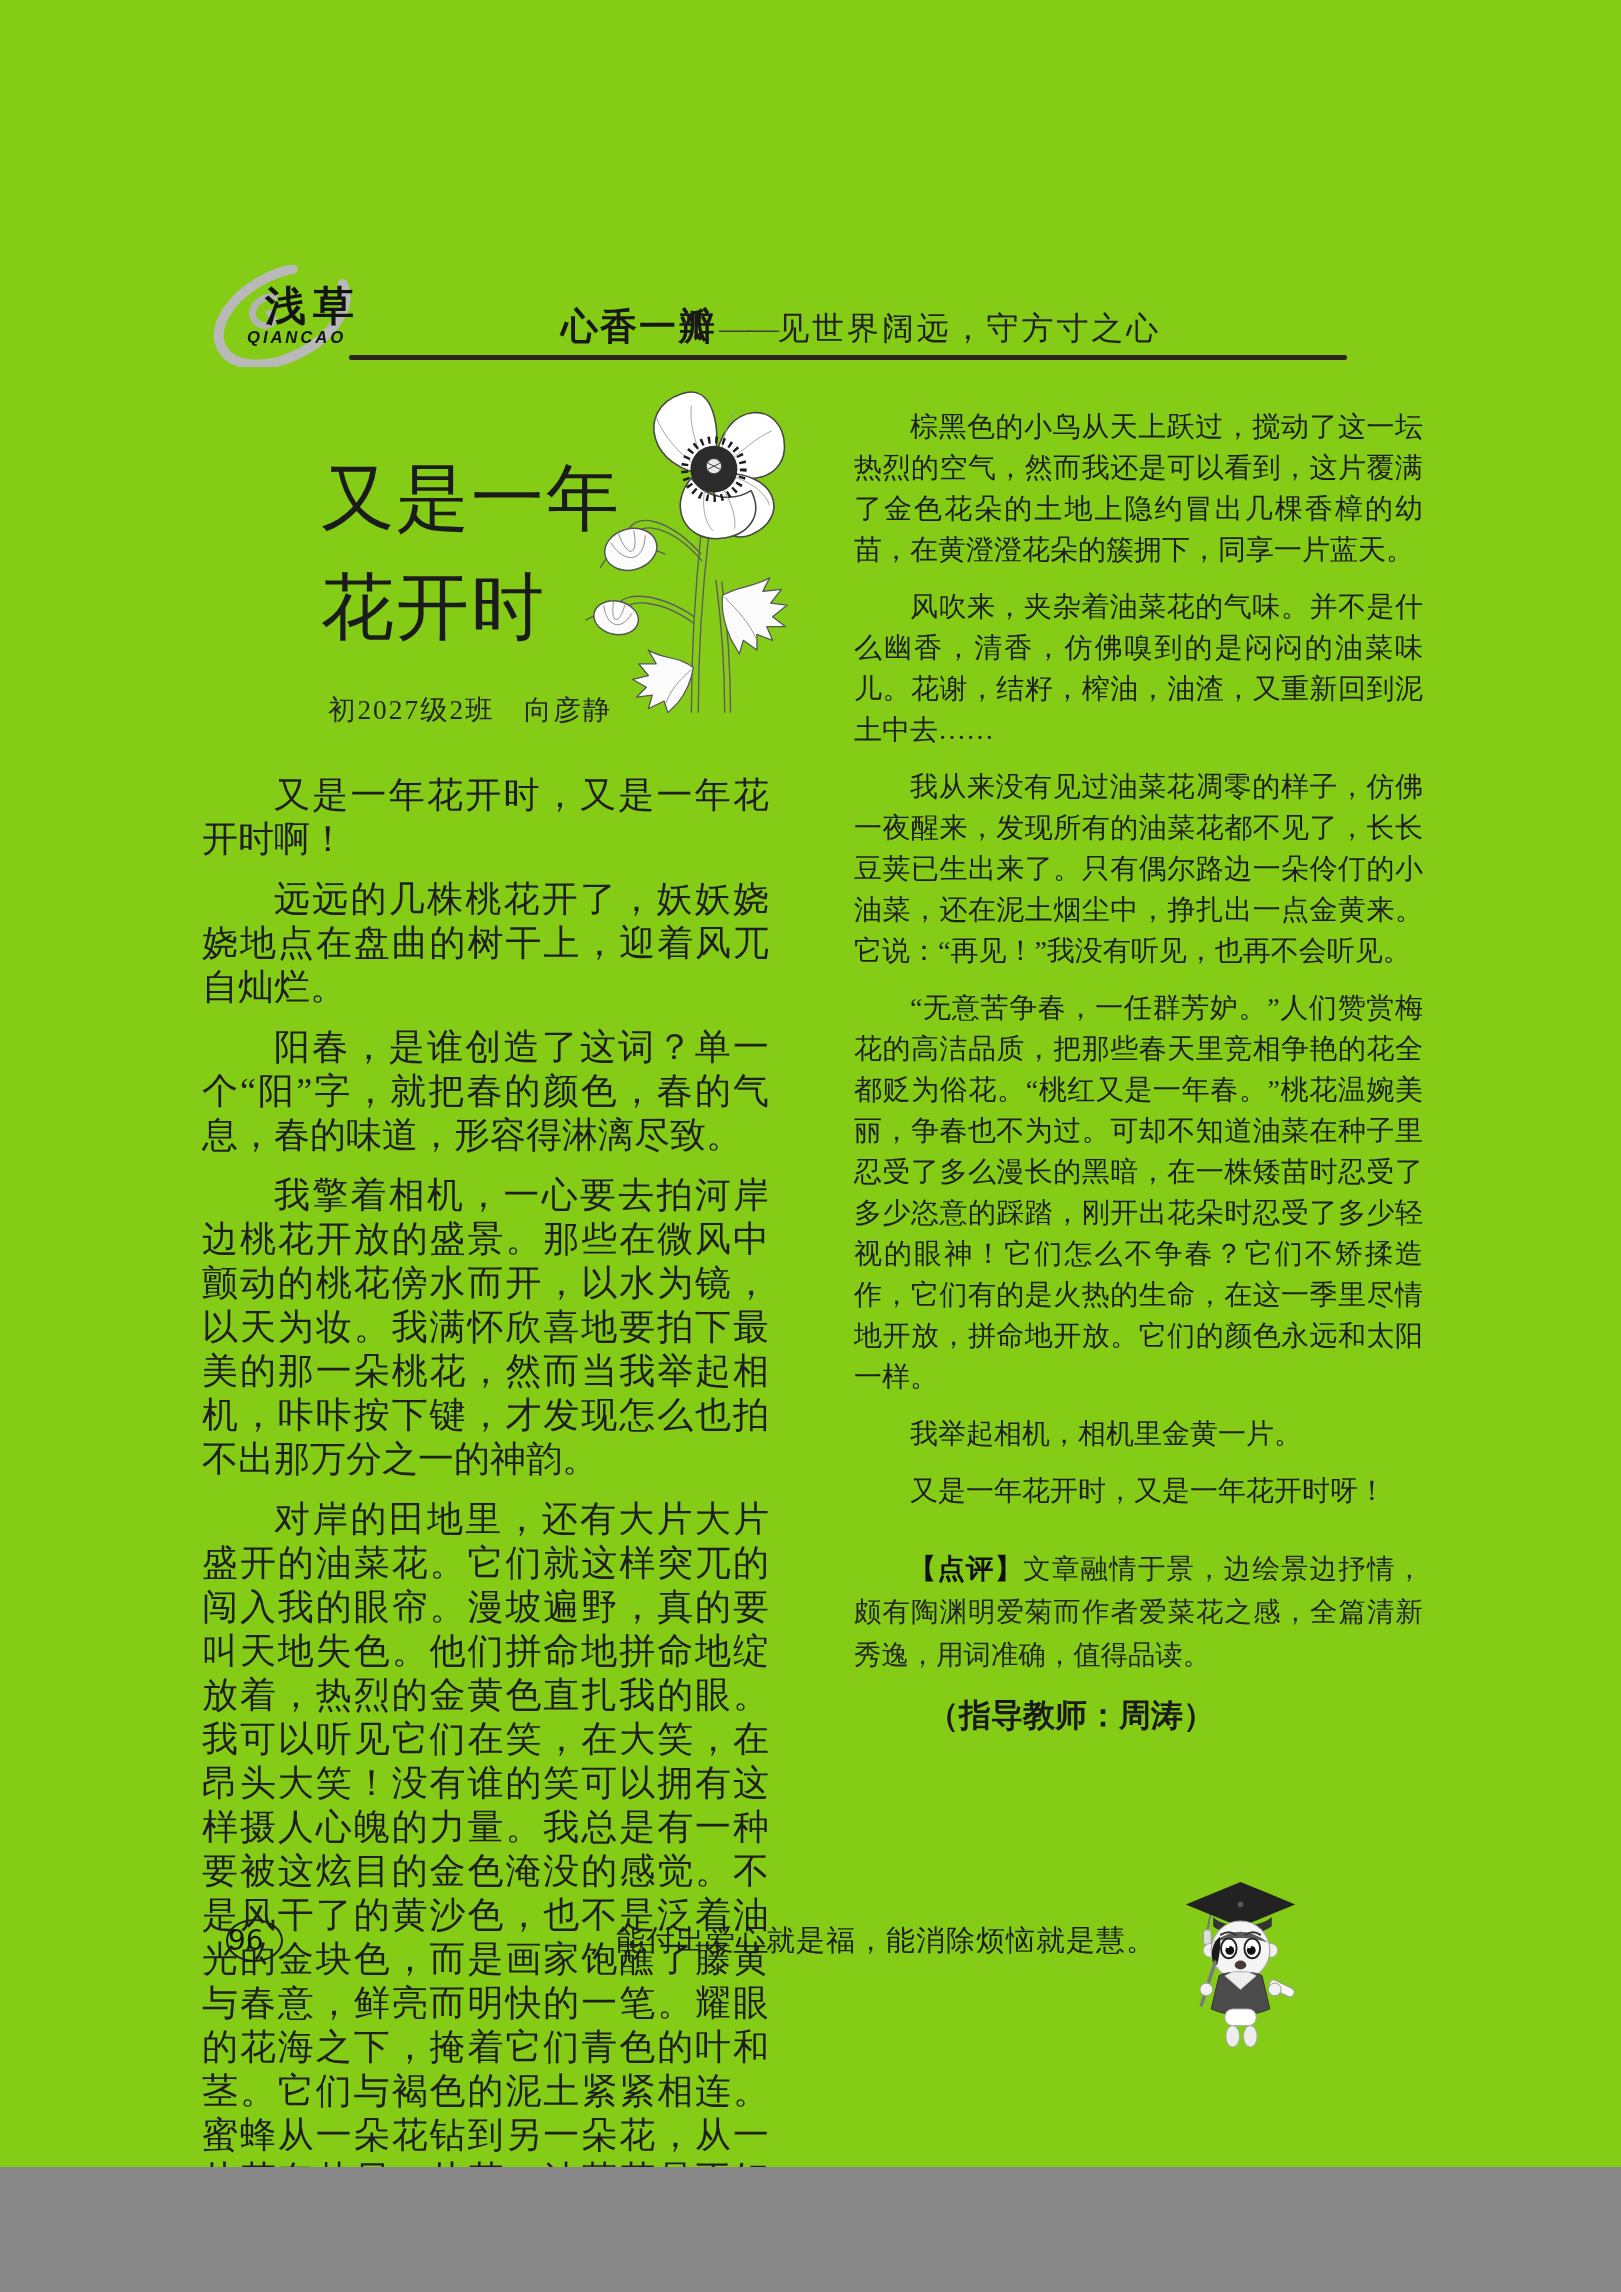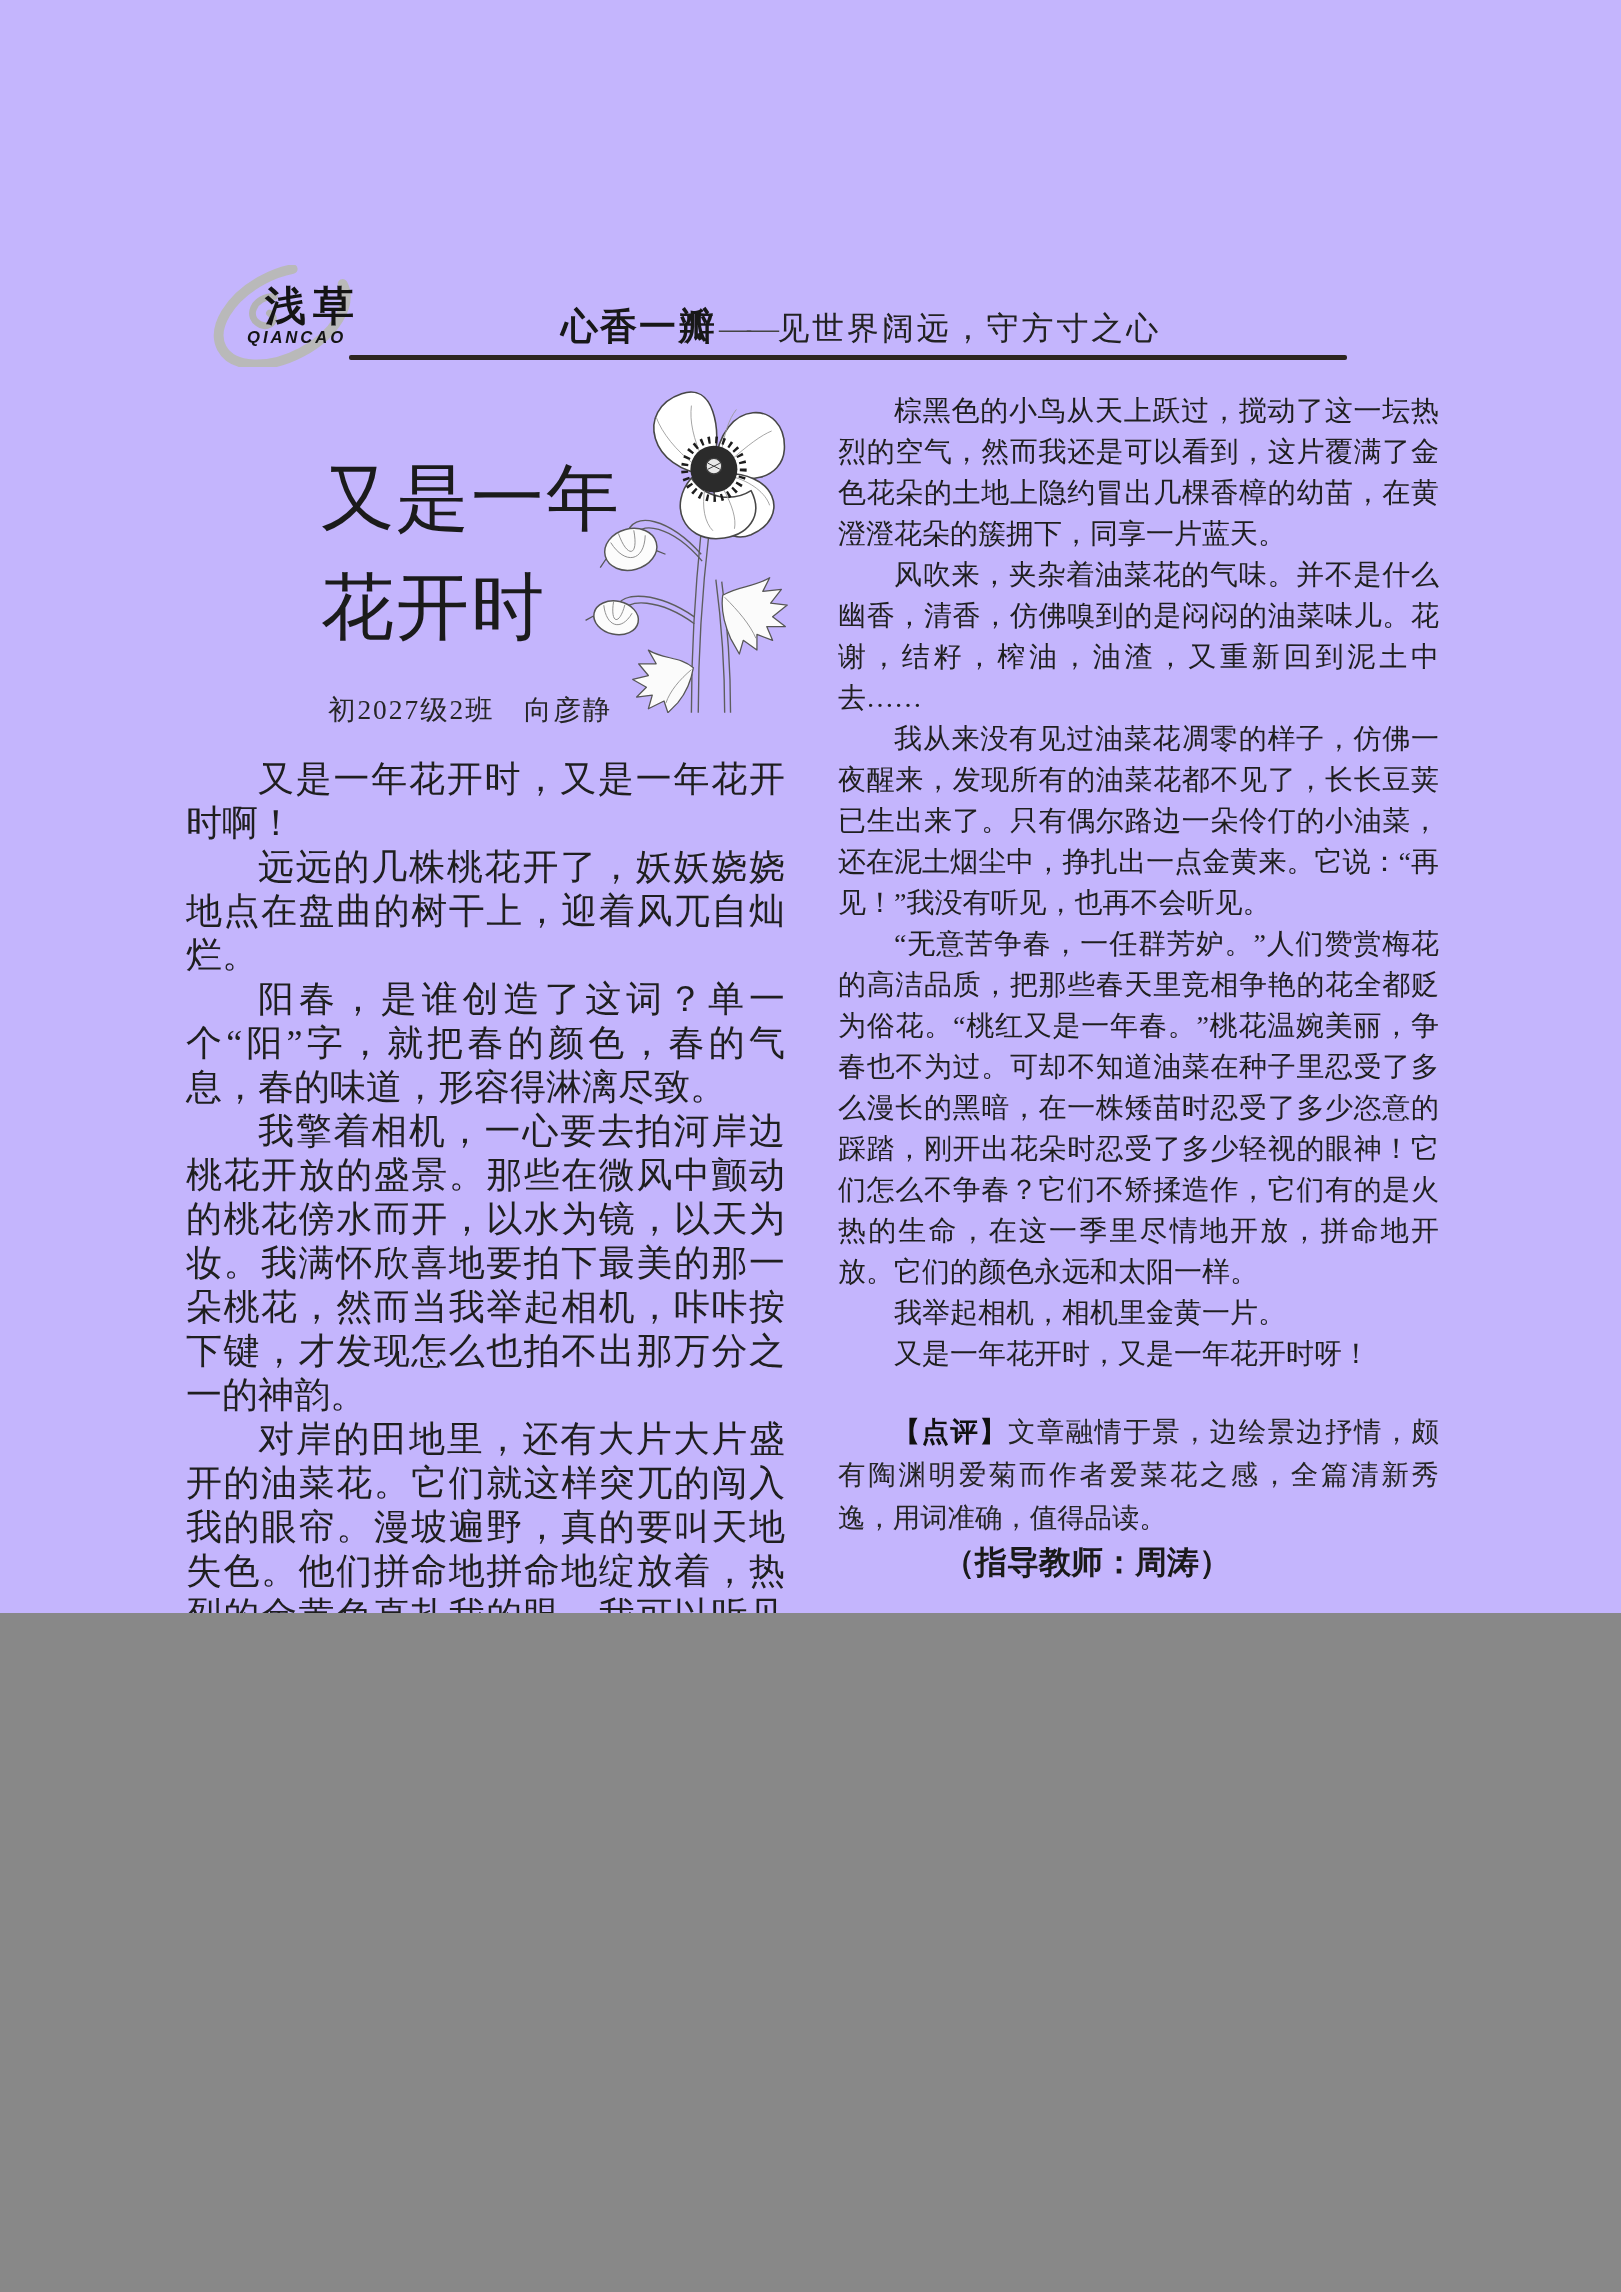--- a/index.html
+++ b/index.html
@@ -1,18 +1,18 @@
 <!DOCTYPE html>
 <html><head>
 <meta charset="utf-8">
 <style>
   html,body{margin:0;padding:0;background:#888;}
   .page{
-    position:relative;width:1621px;height:1613px;margin:0 auto;
-    background:#c4b5fd;overflow:hidden;
+    position:relative;width:1621px;height:2167px;margin:0 auto;
+    background:#84cc16;overflow:hidden;
     font-family:"Liberation Serif","DejaVu Serif",serif;color:#1f1f1f;
   }
   
   .logo{position:absolute;left:204px;top:265px;width:176px;height:102px;}
   .logo svg{position:absolute;left:0;top:0;}
   .logo-zh{
     position:absolute;left:61px;top:13.7px;font-size:41px;font-weight:bold;
     letter-spacing:6.9px;color:#141414;font-family:"DejaVu Sans","Liberation Sans",sans-serif;white-space:nowrap;
   }
   .logo-en{
@@ -30,21 +30,21 @@
   .article-title{
     position:absolute;left:321px;top:443px;
     font-family:"DejaVu Sans","Liberation Sans",sans-serif;
     font-size:73px;line-height:109px;letter-spacing:2px;color:#1b1b1b;font-weight:400;white-space:nowrap;
   }
   .byline{position:absolute;left:328px;top:692px;font-size:27.4px;color:#262626;letter-spacing:2px;white-space:nowrap;}
   
   .flower{position:absolute;left:576px;top:372px;}
   
   .col{position:absolute;text-align:justify;text-justify:inter-ideograph;}
-  .col p{margin:0;text-indent:2em;}
+  .col p{margin:16px;text-indent:2em;}
   .col-left{left:186px;top:757px;width:599px;font-size:36px;line-height:44px;}
   .col-right{left:838px;top:390px;width:601px;font-size:28px;line-height:41px;}
   .comment{margin-top:37px !important;font-size:27.4px;line-height:43px;color:#262626;}
   .comment-label{font-weight:bold;color:#111;}
   .teacher{text-align:right;padding-right:208px;font-weight:bold;font-size:32px;line-height:45px;text-indent:0 !important;color:#1a1a1a;}
   
   .page-badge{
     position:absolute;left:226px;top:1919px;width:53px;height:39px;
     border:2.9px solid #1d1d1d;border-radius:50%;text-align:left;line-height:39px;
     font-size:28px;color:#111;font-family:"DejaVu Sans","Liberation Sans",sans-serif;

